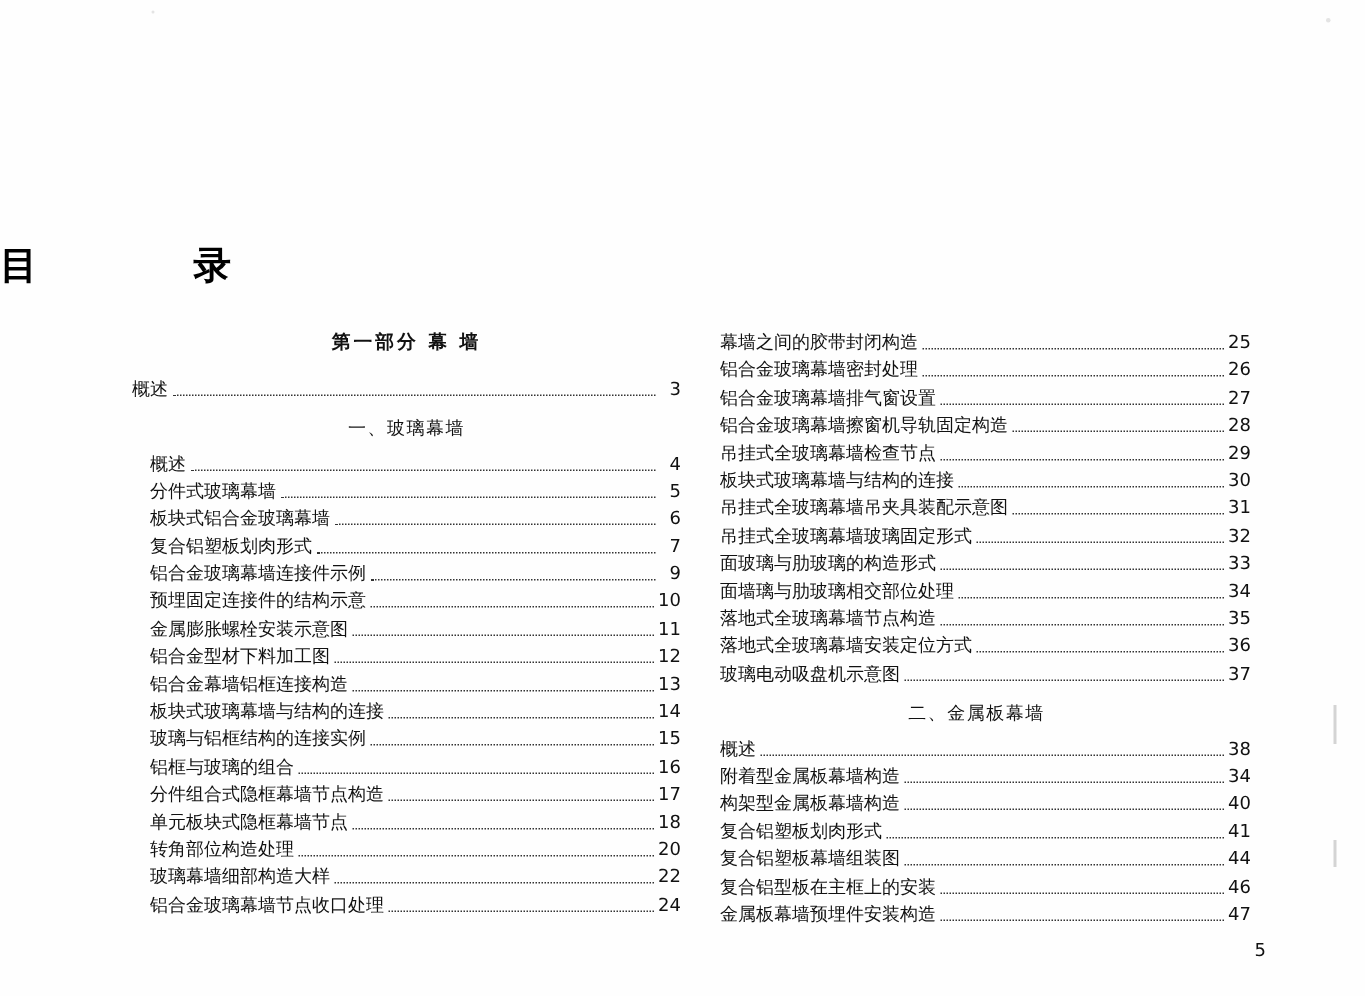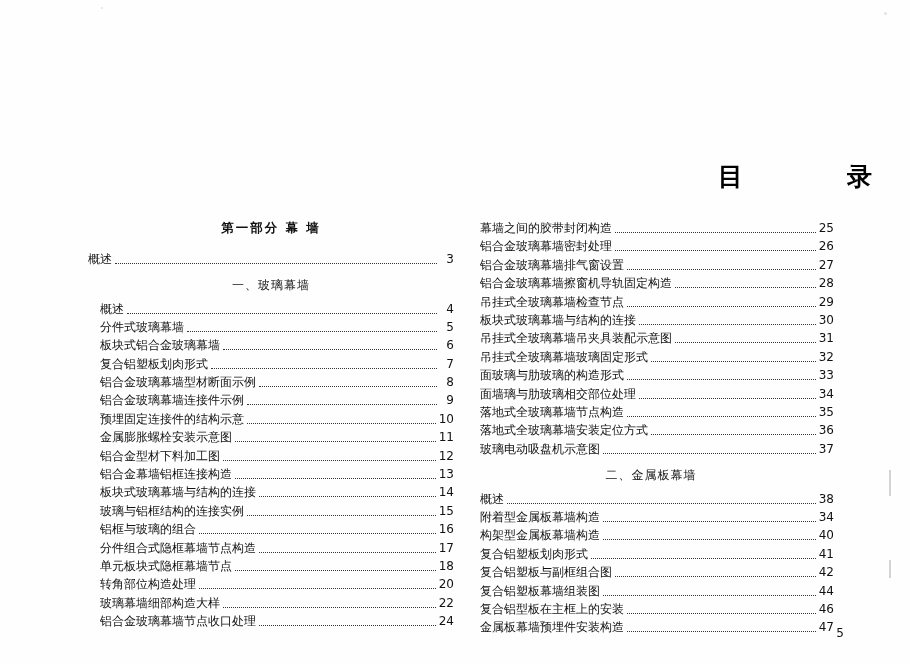--- a/index.html
+++ b/index.html
@@ -25,21 +25,21 @@
     position: absolute;
     background: #c9c9c9;
     border-radius: 50%;
     opacity: .5;
   }
   .title {
     position: absolute;
     top: 160px;
     left: 0;
     width: 890px;
-    text-align: right;
+    text-align: left;
     font-size: 25px;
     font-weight: bold;
     letter-spacing: 18px;
     font-family: "DejaVu Serif", "Liberation Serif", serif;
     color: #000;
   }
   .col {
     position: absolute;
     top: 222px;
     font-size: 11.5px;
@@ -137,25 +137,20 @@
       <span class="label">板块式铝合金玻璃幕墙</span>
       <span class="leader"></span>
       <span class="pg">6</span>
     </div>
     <div class="entry indent">
       <span class="label">复合铝塑板划肉形式</span>
       <span class="leader"></span>
       <span class="pg">7</span>
     </div>
     <div class="entry indent">
-      <span class="label">铝合金玻璃幕墙型材断面示例</span>
-      <span class="leader"></span>
-      <span class="pg">8</span>
-    </div>
-    <div class="entry indent">
       <span class="label">铝合金玻璃幕墙连接件示例</span>
       <span class="leader"></span>
       <span class="pg">9</span>
     </div>
     <div class="entry indent">
       <span class="label">预埋固定连接件的结构示意</span>
       <span class="leader"></span>
       <span class="pg">10</span>
     </div>
     <div class="entry indent">
@@ -297,25 +292,20 @@
     </div>
     <div class="entry indent">
       <span class="label">构架型金属板幕墙构造</span>
       <span class="leader"></span>
       <span class="pg">40</span>
     </div>
     <div class="entry indent">
       <span class="label">复合铝塑板划肉形式</span>
       <span class="leader"></span>
       <span class="pg">41</span>
-    </div>
-    <div class="entry indent">
-      <span class="label">复合铝塑板与副框组合图</span>
-      <span class="leader"></span>
-      <span class="pg">42</span>
     </div>
     <div class="entry indent">
       <span class="label">复合铝塑板幕墙组装图</span>
       <span class="leader"></span>
       <span class="pg">44</span>
     </div>
     <div class="entry indent">
       <span class="label">复合铝型板在主框上的安装</span>
       <span class="leader"></span>
       <span class="pg">46</span>

